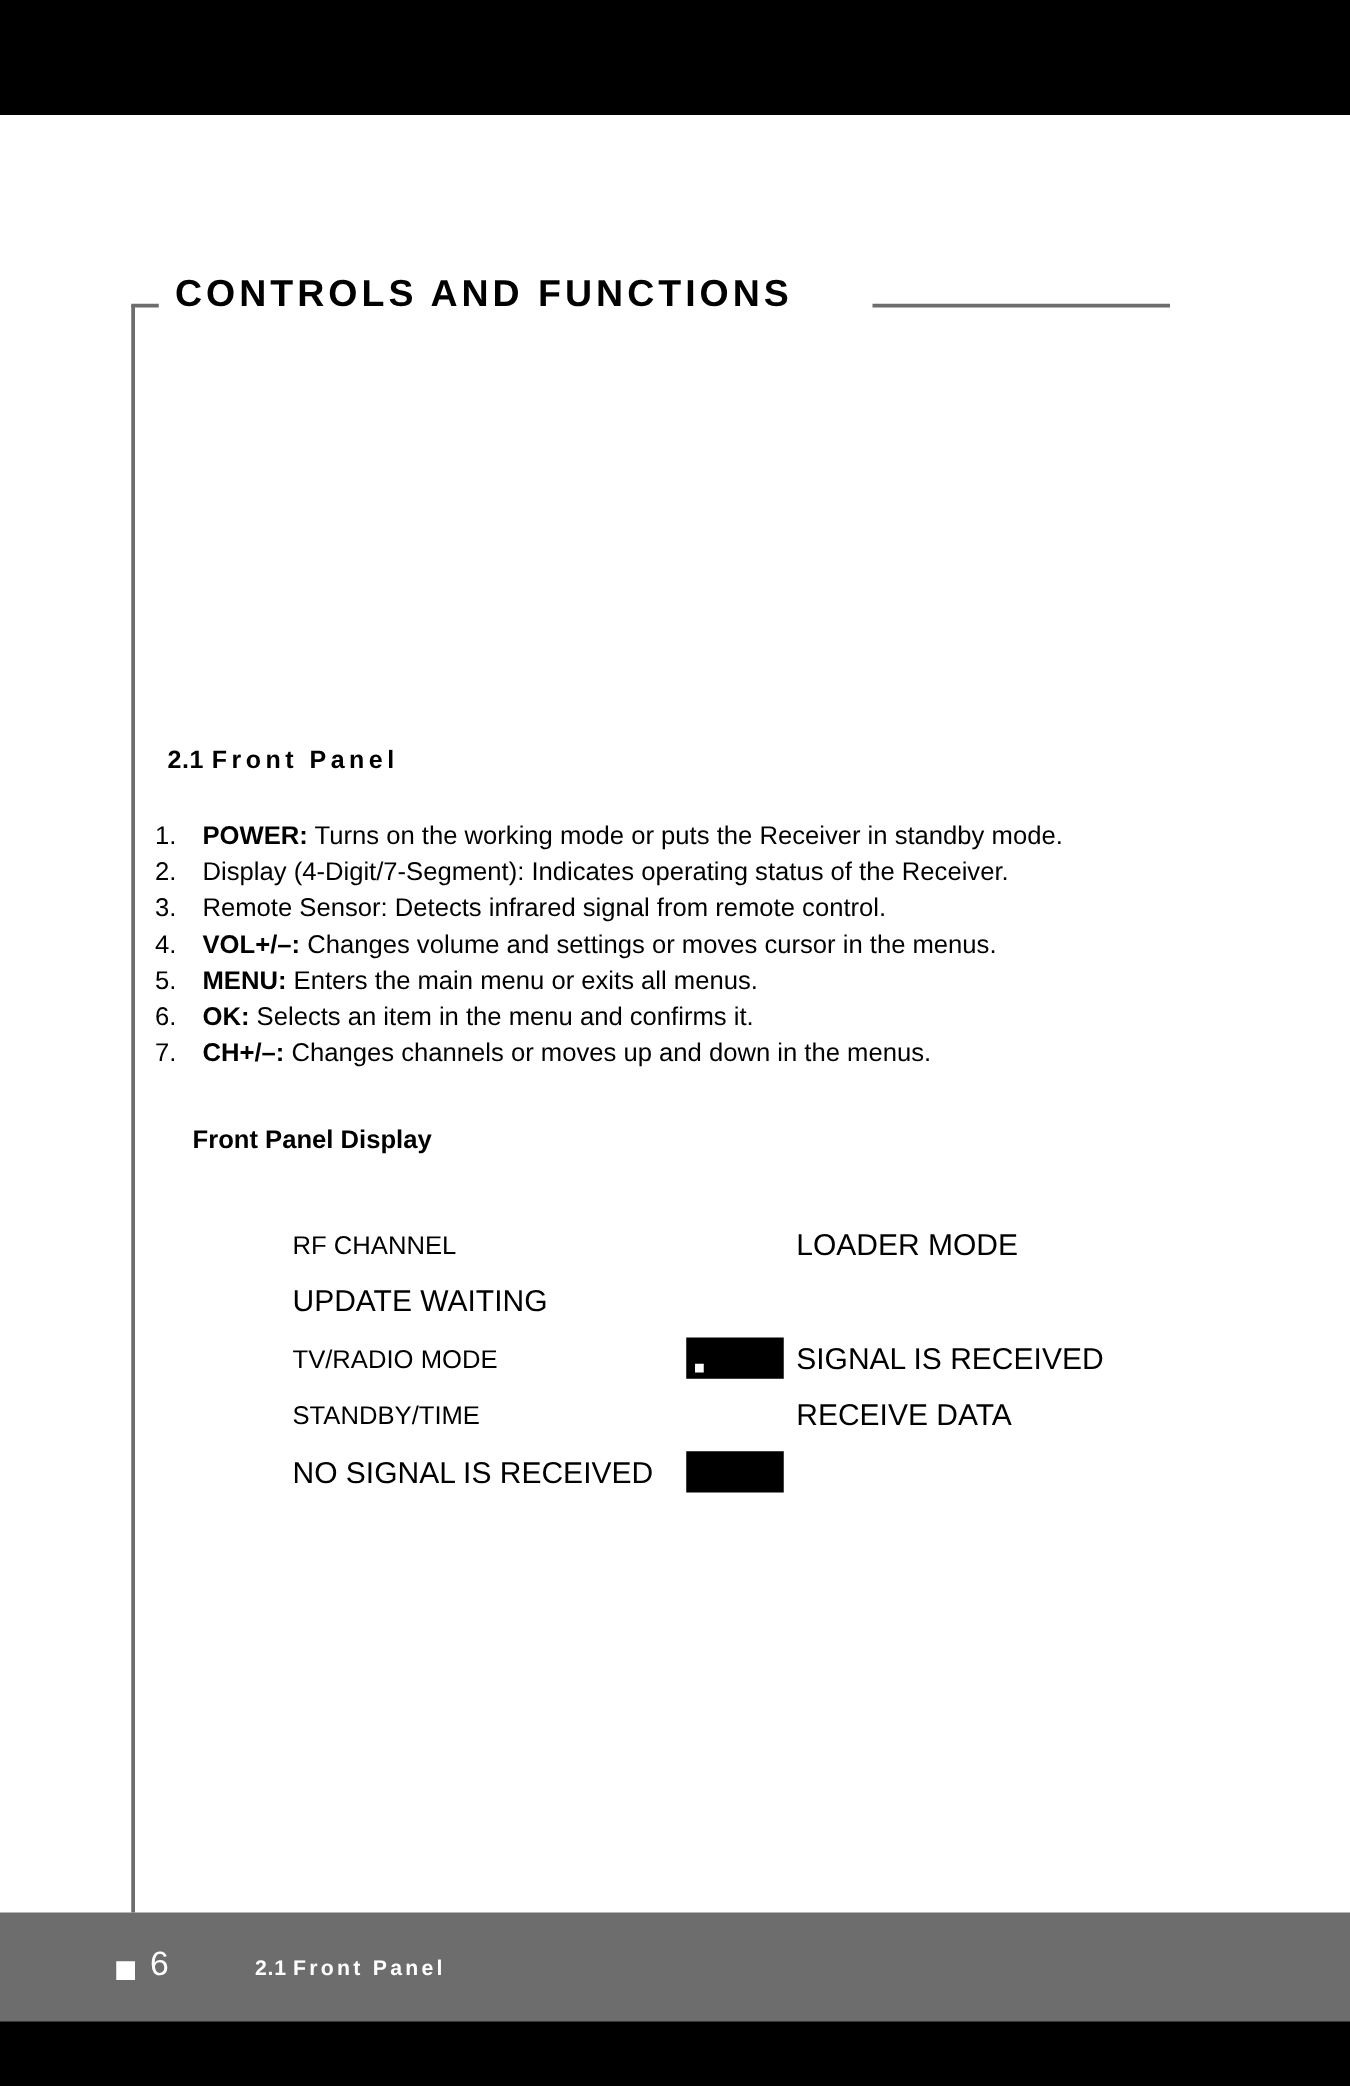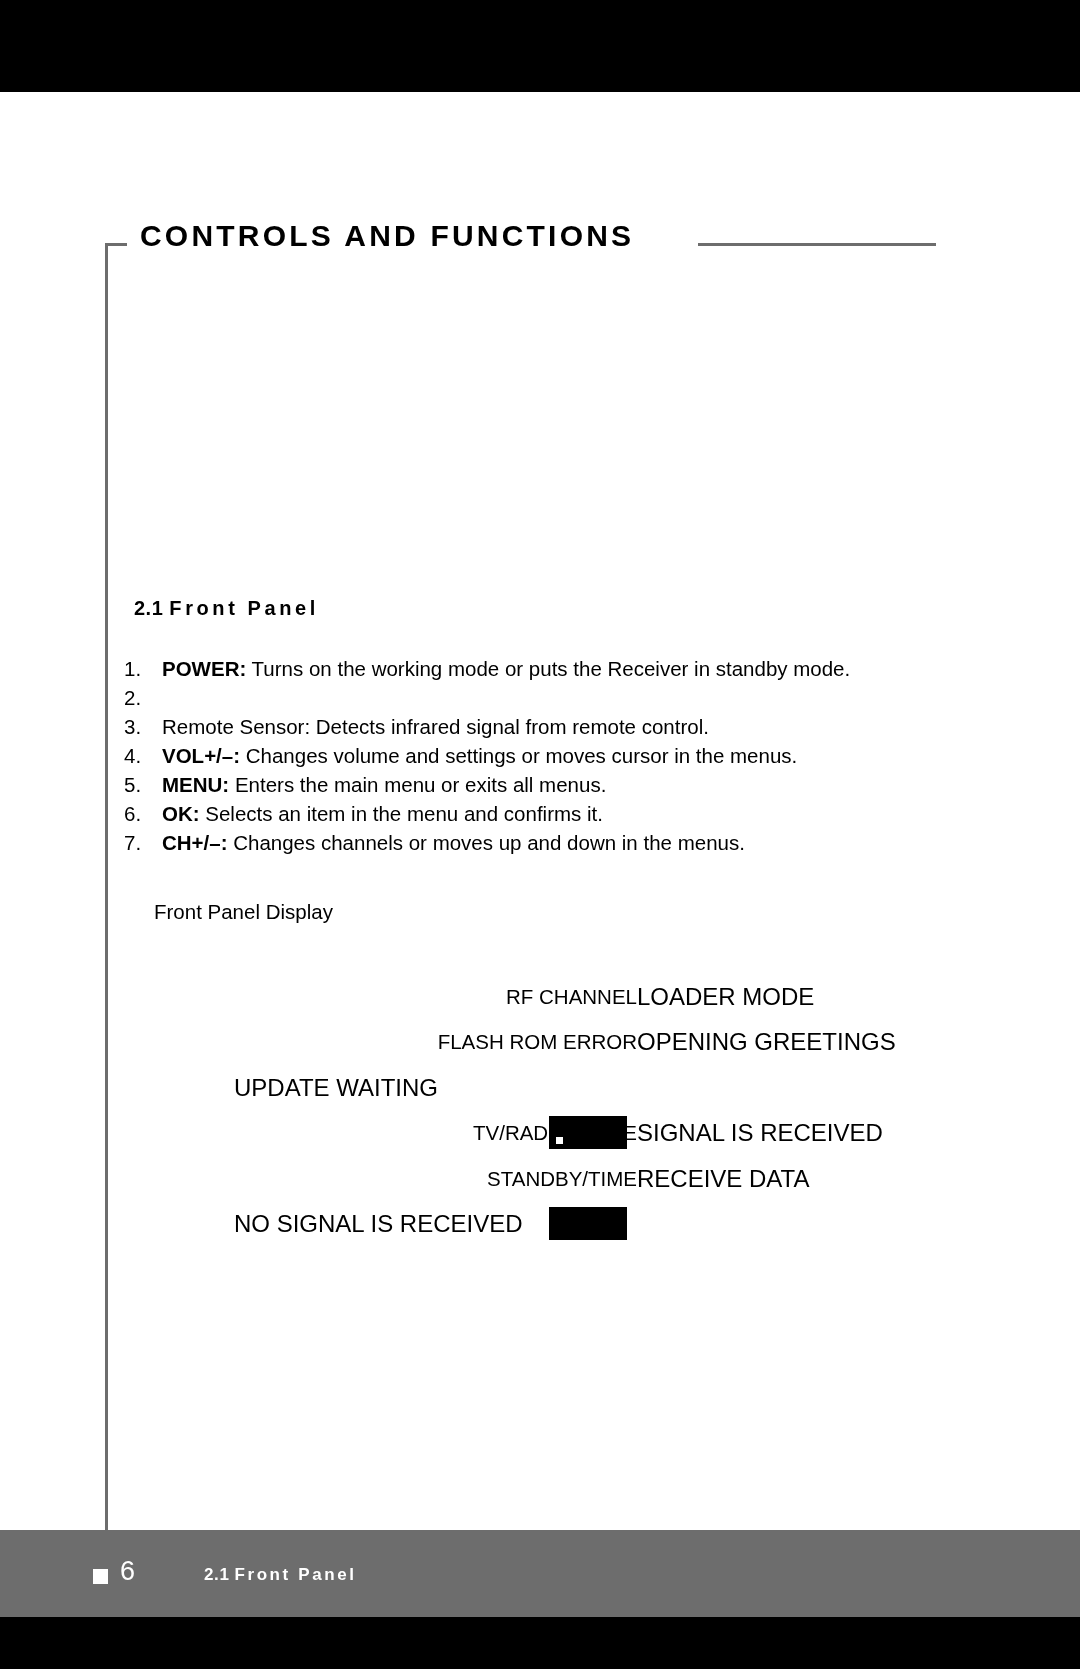--- a/index.html
+++ b/index.html
@@ -108,31 +108,30 @@
     text-align: left;
   }
   .num-item .txt b { font-weight: bold; }
 
   
   .fpd-heading {
     position: absolute;
     left: 142px;
     top: 808px;
     font-size: 20.5px;
-    font-weight: normal;
+    font-weight: bold;
     color: #000000;
     white-space: nowrap;
   }
 
   .fpd-table {
     position: absolute;
     left: 222px;
     top: 882px;
     width: 760px;
-    text-align: right;
   }
   .fpd-row {
     position: relative;
     height: 45.5px;
     display: flex;
     align-items: center;
   }
   .fpd-left {
     width: 403px;
     flex: 0 0 403px;
@@ -227,20 +226,21 @@
     <span class="num">2.1</span><span class="name">Front Panel</span>
   </div>
 
   <div class="num-list">
       <div class="num-item">
         <span class="idx">1.</span>
         <span class="txt"><b>POWER:</b><span> Turns on the working mode or puts the Receiver in standby mode.</span></span>
       </div>
       <div class="num-item">
         <span class="idx">2.</span>
+        <span class="txt"><span>Display (4-Digit/7-Segment): Indicates operating status of the Receiver.</span></span>
       </div>
       <div class="num-item">
         <span class="idx">3.</span>
         <span class="txt"><span>Remote Sensor: Detects infrared signal from remote control.</span></span>
       </div>
       <div class="num-item">
         <span class="idx">4.</span>
         <span class="txt"><b>VOL+/–:</b><span> Changes volume and settings or moves cursor in the menus.</span></span>
       </div>
       <div class="num-item">
@@ -256,24 +256,20 @@
         <span class="txt"><b>CH+/–:</b><span> Changes channels or moves up and down in the menus.</span></span>
       </div>
     </div>
 
   <div class="fpd-heading">Front Panel Display</div>
 
   <div class="fpd-table">
       <div class="fpd-row">
         <div class="fpd-left">RF CHANNEL</div>
         <div class="fpd-right">LOADER MODE</div>
-      </div>
-      <div class="fpd-row">
-        <div class="fpd-left">FLASH ROM ERROR</div>
-        <div class="fpd-right">OPENING GREETINGS</div>
       </div>
       <div class="fpd-row">
         <div class="fpd-right">UPDATE WAITING</div>
       </div>
       <div class="fpd-row">
         <div class="fpd-left">TV/RADIO MODE</div>
         <div class="led-swatch">
           <div class="led-dot"></div>
         </div>
         <div class="fpd-right">SIGNAL IS RECEIVED</div>

